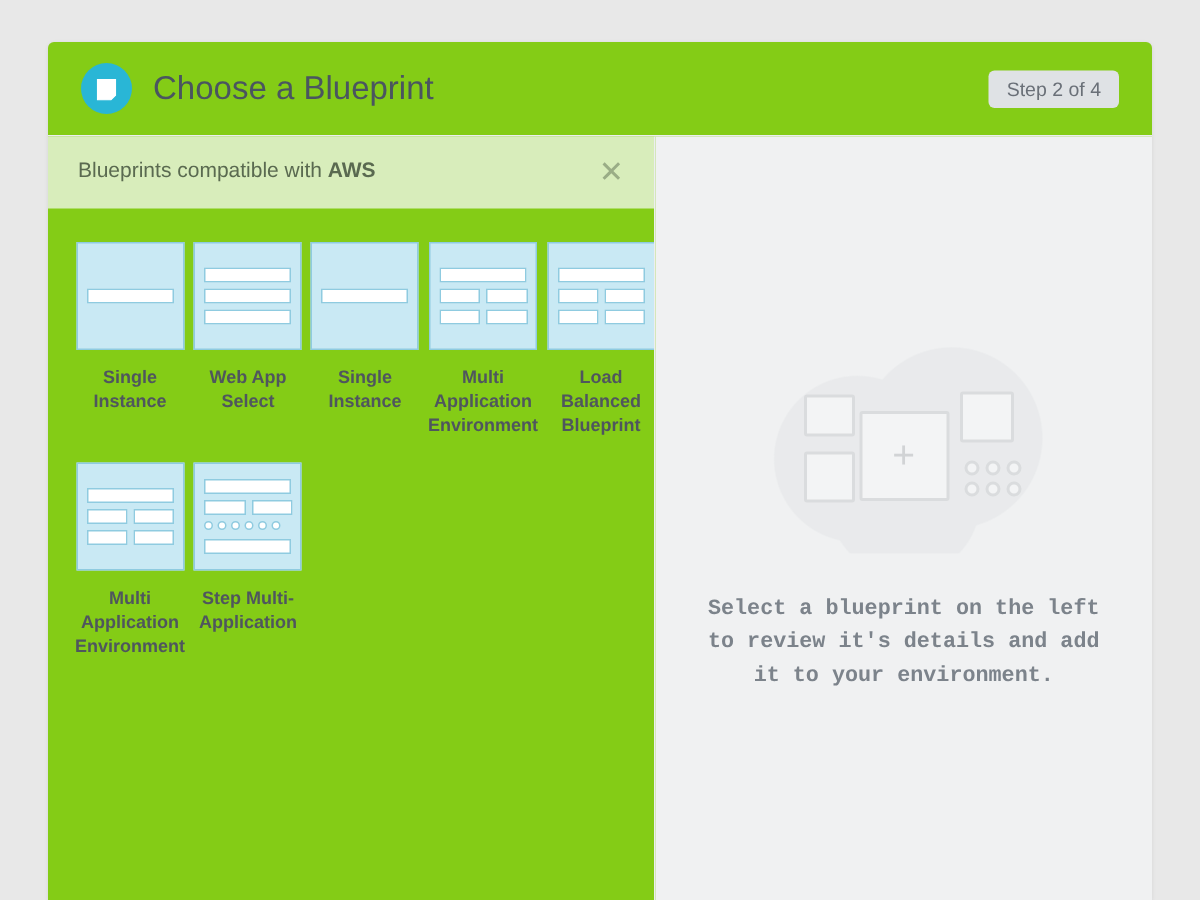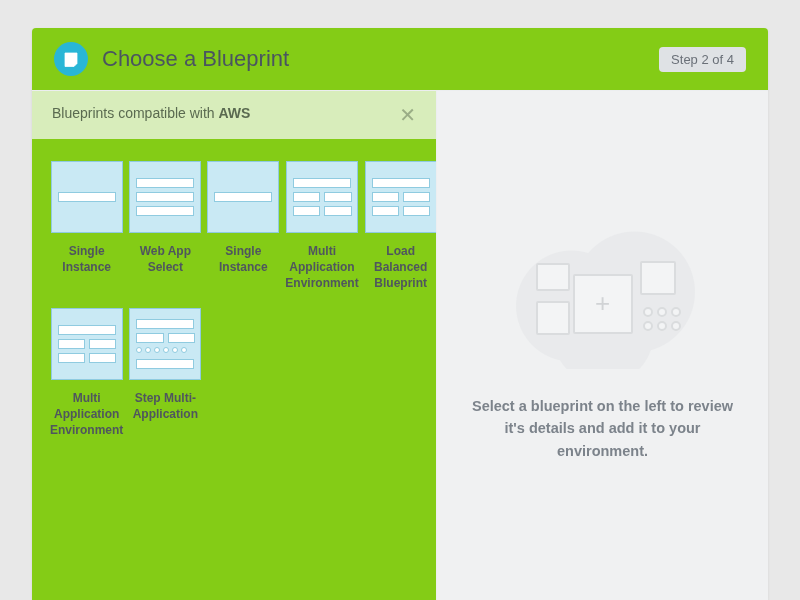--- a/index.html
+++ b/index.html
@@ -183,20 +183,21 @@
     border-radius: 50%;
     background: #f6f7f8;
   }
   .placeholder-text {
     color: #7c838b;
     font-size: 14.5px;
     font-weight: 600;
     text-align: center;
     line-height: 1.55;
     max-width: 290px;
+    font-family: Liberation Mono, monospace;
   }
 </style>
 </head>
 <body>
 
 <div class="modal">
 
   <div class="header">
     <div class="header-icon">
       <svg width="18" height="18" viewBox="0 0 24 24" fill="none">

